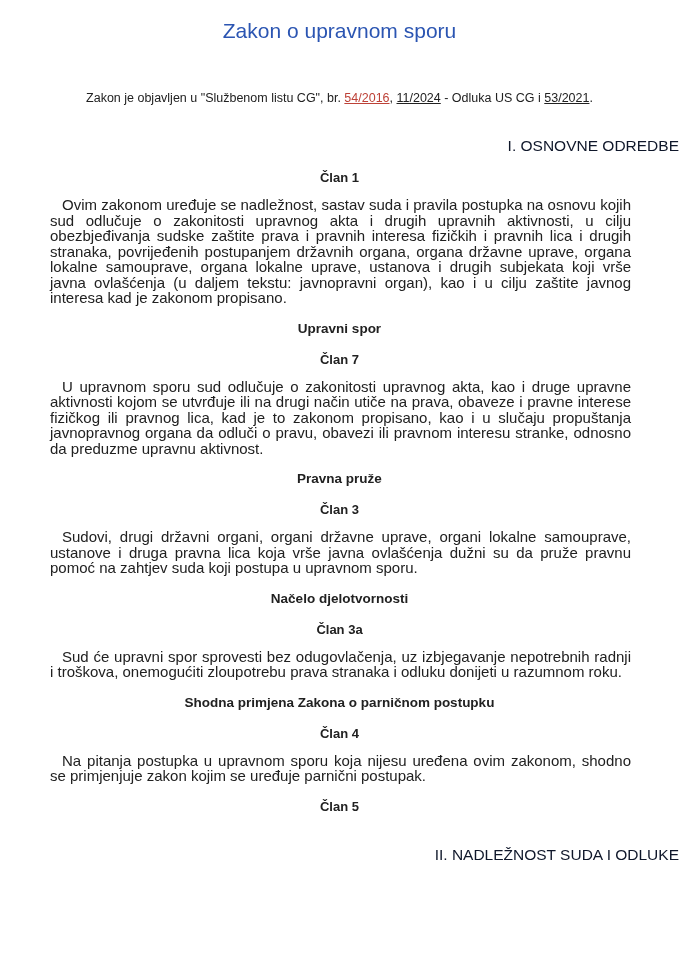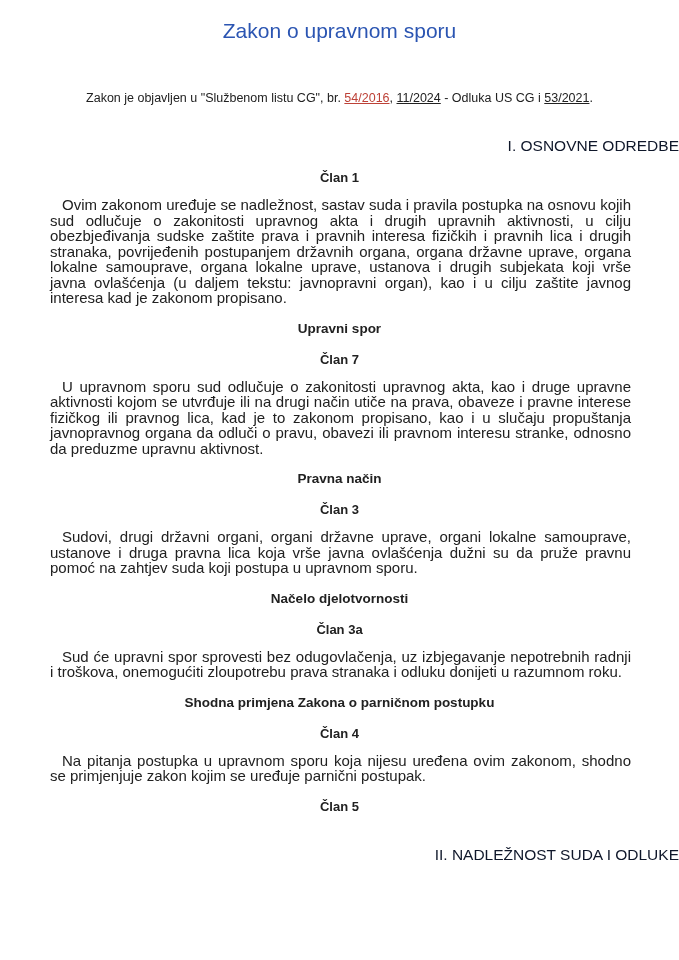--- a/index.html
+++ b/index.html
@@ -93,21 +93,21 @@
 
   <h2 class="section-heading">I. OSNOVNE ODREDBE</h2>
 
   <h4 class="article-heading">Član 1</h4>
   <p class="body-para">Ovim zakonom uređuje se nadležnost, sastav suda i pravila postupka na osnovu kojih sud odlučuje o zakonitosti upravnog akta i drugih upravnih aktivnosti, u cilju obezbjeđivanja sudske zaštite prava i pravnih interesa fizičkih i pravnih lica i drugih stranaka, povrijeđenih postupanjem državnih organa, organa državne uprave, organa lokalne samouprave, organa lokalne uprave, ustanova i drugih subjekata koji vrše javna ovlašćenja (u daljem tekstu: javnopravni organ), kao i u cilju zaštite javnog interesa kad je zakonom propisano.</p>
 
   <h3 class="subheading">Upravni spor</h3>
   <h4 class="article-heading">Član 7</h4>
   <p class="body-para">U upravnom sporu sud odlučuje o zakonitosti upravnog akta, kao i druge upravne aktivnosti kojom se utvrđuje ili na drugi način utiče na prava, obaveze i pravne interese fizičkog ili pravnog lica, kad je to zakonom propisano, kao i u slučaju propuštanja javnopravnog organa da odluči o pravu, obavezi ili pravnom interesu stranke, odnosno da preduzme upravnu aktivnost.</p>
 
-  <h3 class="subheading">Pravna način</h3>
+  <h3 class="subheading">Pravna pruže</h3>
   <h4 class="article-heading">Član 3</h4>
   <p class="body-para">Sudovi, drugi državni organi, organi državne uprave, organi lokalne samouprave, ustanove i druga pravna lica koja vrše javna ovlašćenja dužni su da pruže pravnu pomoć na zahtjev suda koji postupa u upravnom sporu.</p>
 
   <h3 class="subheading">Načelo djelotvornosti</h3>
   <h4 class="article-heading">Član 3a</h4>
   <p class="body-para">Sud će upravni spor sprovesti bez odugovlačenja, uz izbjegavanje nepotrebnih radnji i troškova, onemogućiti zloupotrebu prava stranaka i odluku donijeti u razumnom roku.</p>
 
   <h3 class="subheading">Shodna primjena Zakona o parničnom postupku</h3>
   <h4 class="article-heading">Član 4</h4>
   <p class="body-para">Na pitanja postupka u upravnom sporu koja nijesu uređena ovim zakonom, shodno se primjenjuje zakon kojim se uređuje parnični postupak.</p>

